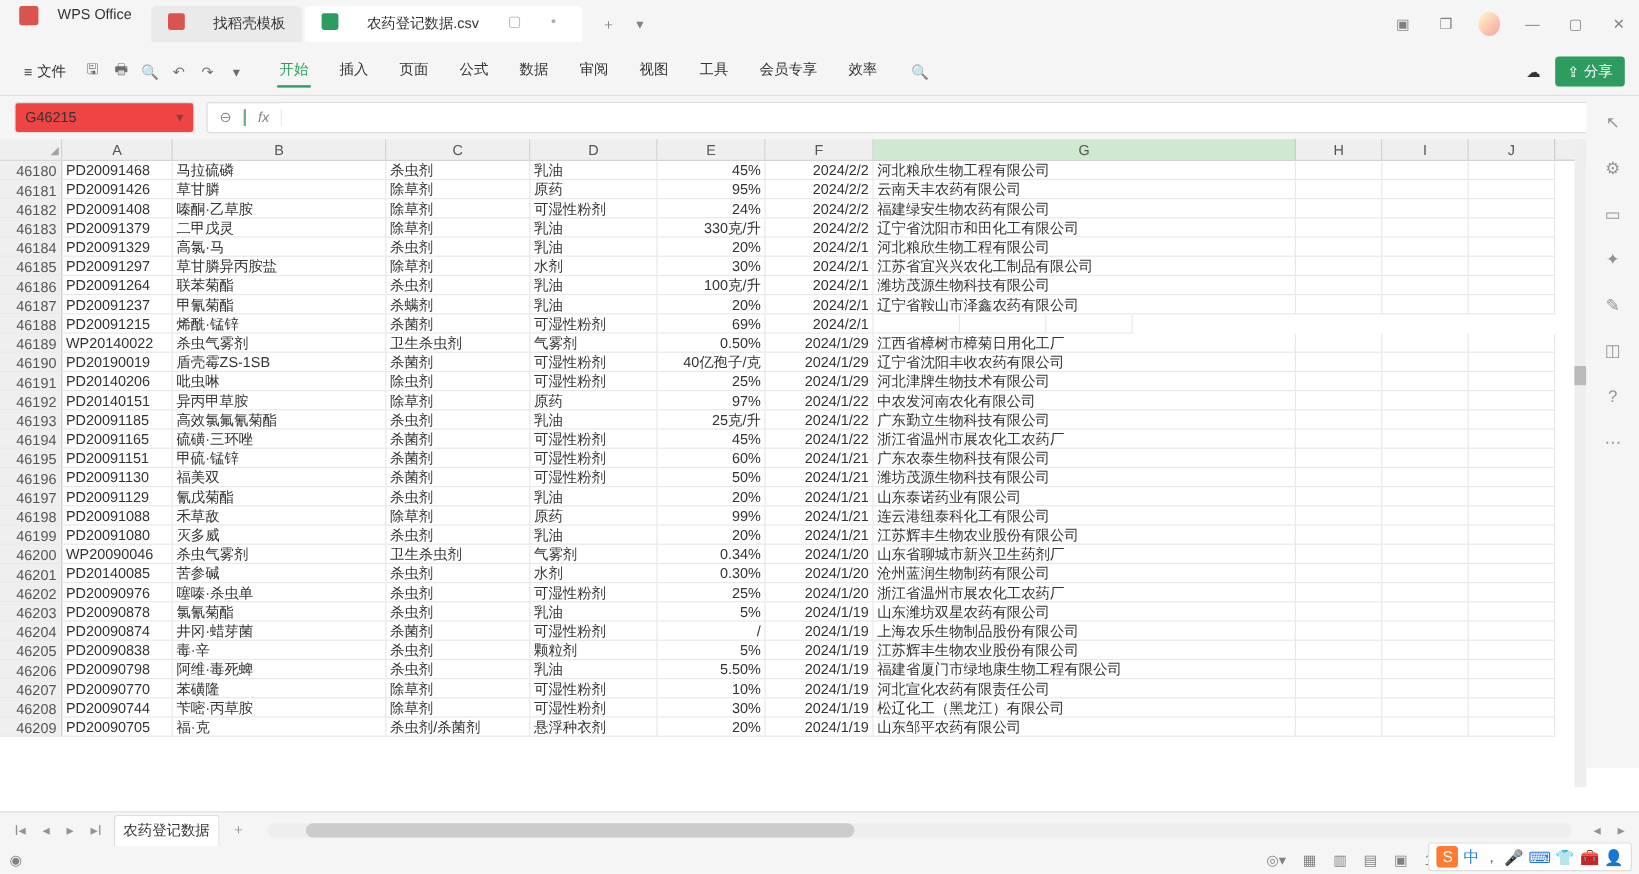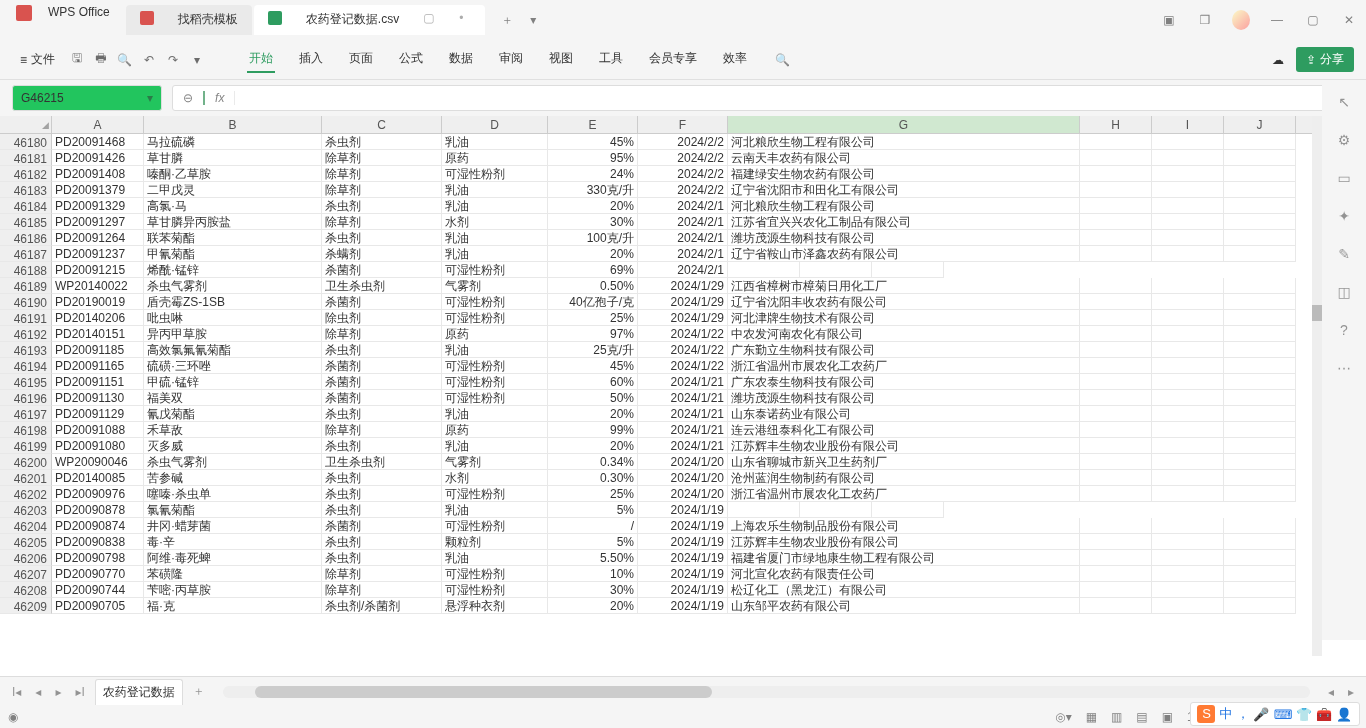--- a/index.html
+++ b/index.html
@@ -14,28 +14,28 @@
 .tab-icon.red{background:#d9534f}
 .tab-icon.green{background:#2e9c60}
 .tab-mini{width:12px;height:12px;opacity:.4}
 .newtab{width:24px;height:24px;display:flex;align-items:center;justify-content:center;margin-left:8px;opacity:.6}
 .win-controls{margin-left:auto;display:flex;gap:18px;align-items:center}
 .win-controls span{width:18px;text-align:center;opacity:.6}
 .avatar{width:20px;height:20px;border-radius:50%;background:linear-gradient(135deg,#ffa,#f66)}
 .menubar{height:40px;display:flex;align-items:center;padding:0 12px;gap:4px;background:#f5f5f5;border-bottom:1px solid #e0e0e0}
 .file-btn{display:flex;align-items:center;gap:4px;padding:4px 8px}
 .tb-icon{width:20px;height:20px;display:flex;align-items:center;justify-content:center;opacity:.7}
-.menus{display:flex;gap:22px;margin-left:36px}
+.menus{display:flex;gap:22px;margin-left:20px}
 .menus span{padding:4px 2px}
 .menus .active{color:#2e9c60;border-bottom:2px solid #2e9c60;font-weight:500}
 .menubar-right{margin-left:auto;display:flex;gap:12px;align-items:center}
 .share-btn{background:#2e9c60;color:#fff;padding:4px 10px;border-radius:3px;display:flex;align-items:center;gap:4px}
 .share-btn span{color:#fff}
 .formula-row{height:36px;display:flex;align-items:center;padding:0 12px;gap:10px;background:#f5f5f5}
-.cell-ref{width:150px;height:26px;background:#22c55e;border:1px solid #ddd;border-radius:3px;display:flex;align-items:center;padding:0 8px;justify-content:space-between}
+.cell-ref{width:150px;height:26px;background:#ef4444;border:1px solid #ddd;border-radius:3px;display:flex;align-items:center;padding:0 8px;justify-content:space-between}
 .fx-group{display:flex;align-items:center;flex:1;height:26px;background:#fff;border:1px solid #ddd;border-radius:3px}
 .fx-zoom,.fx-label{padding:0 10px;opacity:.6}
 .fx-label{font-style:italic;border-left:2px solid #15803d;border-right:1px solid #ddd}
 .fx-input{flex:1;height:100%;border:none;outline:none;padding:0 8px}
 .sheet{position:relative;background:#fff;height:560px}
 .colhead{display:flex;height:18px;background:#efefef;border-bottom:1px solid #ccc}
 .corner{width:52px;border-right:1px solid #ccc;background:#efefef;display:flex;align-items:center;justify-content:flex-end;padding-right:2px}
 .ch{border-right:1px solid #ccc;text-align:center;line-height:18px;color:#555;background:#efefef}
 .ch.sel{background:#d0e8d0}
 .grid{height:524px}
@@ -456,20 +456,21 @@
         <div class="cell w-j"></div>
       </div>
       <div class="row">
         <div class="rh">46203</div>
         <div class="cell w-a">PD20090878</div>
         <div class="cell w-b">氯氰菊酯</div>
         <div class="cell w-c">杀虫剂</div>
         <div class="cell w-d">乳油</div>
         <div class="cell w-e r">5%</div>
         <div class="cell w-f r">2024/1/19</div>
+        <div class="cell w-g">山东潍坊双星农药有限公司</div>
         <div class="cell w-h"></div>
         <div class="cell w-i"></div>
         <div class="cell w-j"></div>
       </div>
       <div class="row">
         <div class="rh">46204</div>
         <div class="cell w-a">PD20090874</div>
         <div class="cell w-b">井冈·蜡芽菌</div>
         <div class="cell w-c">杀菌剂</div>
         <div class="cell w-d">可湿性粉剂</div>

